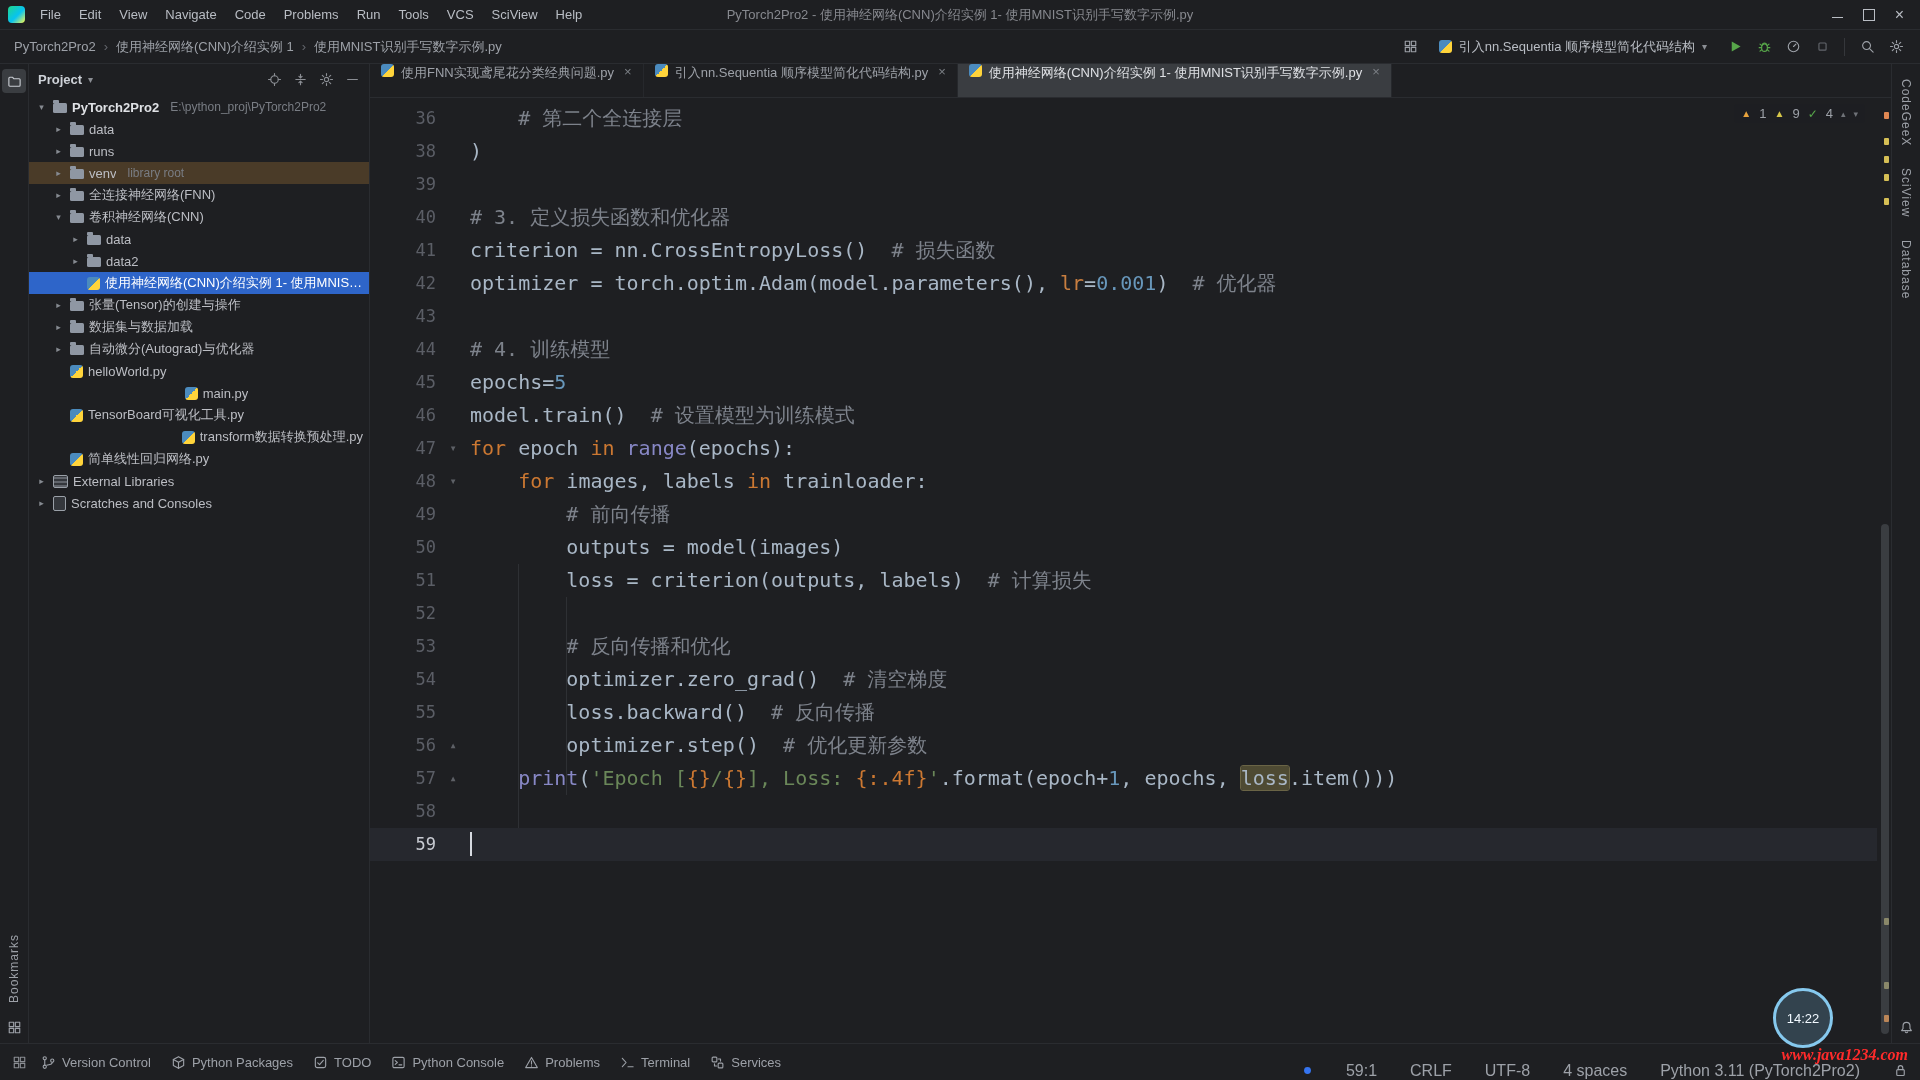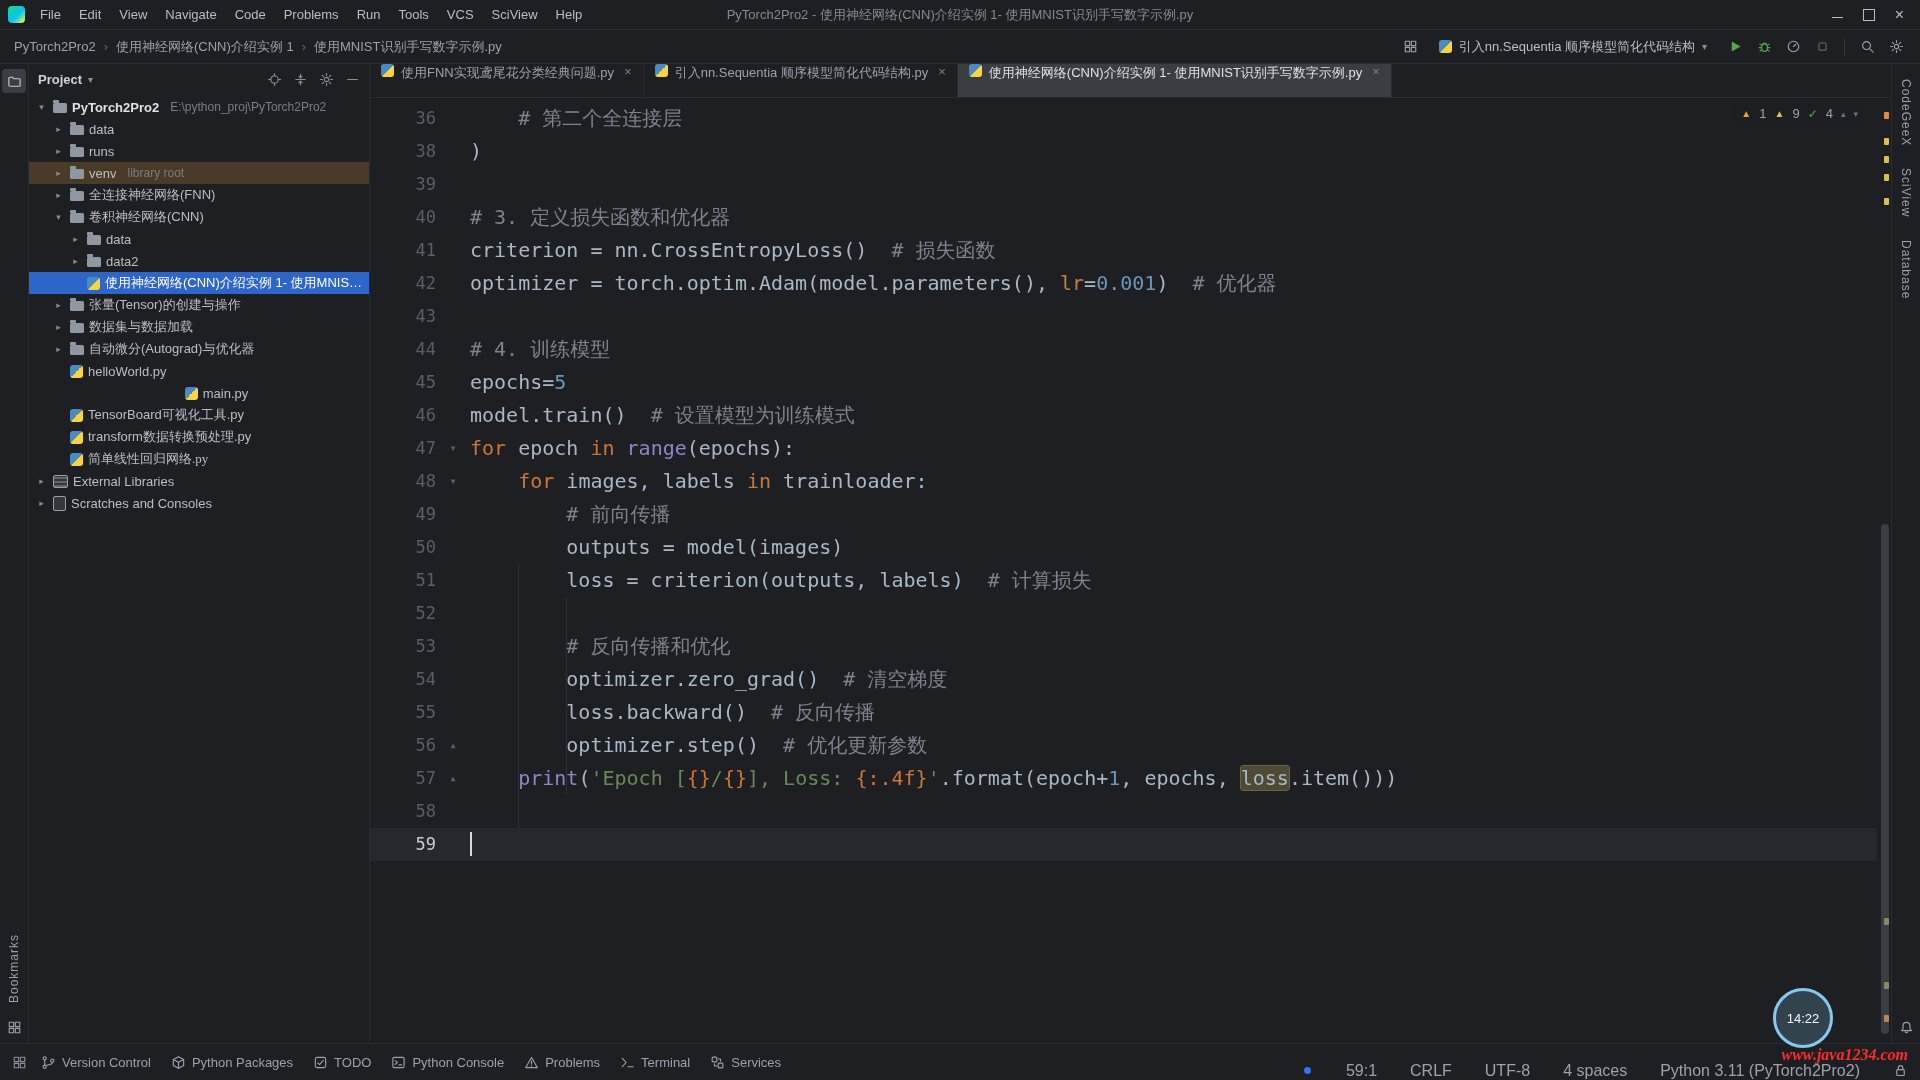--- a/index.html
+++ b/index.html
@@ -331,26 +331,26 @@
           <div class="trow" style="padding-left: 23px; justify-content: center;">
             <span class="chev"></span>
             <span class="ic-py"></span>
             <span class="tlabel">main.py</span>
           </div>
           <div class="trow" style="padding-left: 23px;">
             <span class="chev"></span>
             <span class="ic-py"></span>
             <span class="tlabel">TensorBoard可视化工具.py</span>
           </div>
-          <div class="trow" style="padding-left: 23px;">
+          <div class="trow" style="padding-left: 23px; justify-content: flex-end;">
             <span class="chev"></span>
             <span class="ic-py"></span>
             <span class="tlabel">transform数据转换预处理.py</span>
           </div>
-          <div class="trow" style="padding-left: 23px; font-family: Liberation Serif, serif;">
+          <div class="trow" style="padding-left: 23px;">
             <span class="chev"></span>
             <span class="ic-py"></span>
             <span class="tlabel">简单线性回归网络.py</span>
           </div>
           <div class="trow" style="padding-left: 6px;">
             <span class="chev">▸</span>
             <span class="ic-lib"></span>
             <span class="tlabel">External Libraries</span>
           </div>
           <div class="trow" style="padding-left: 6px;">

